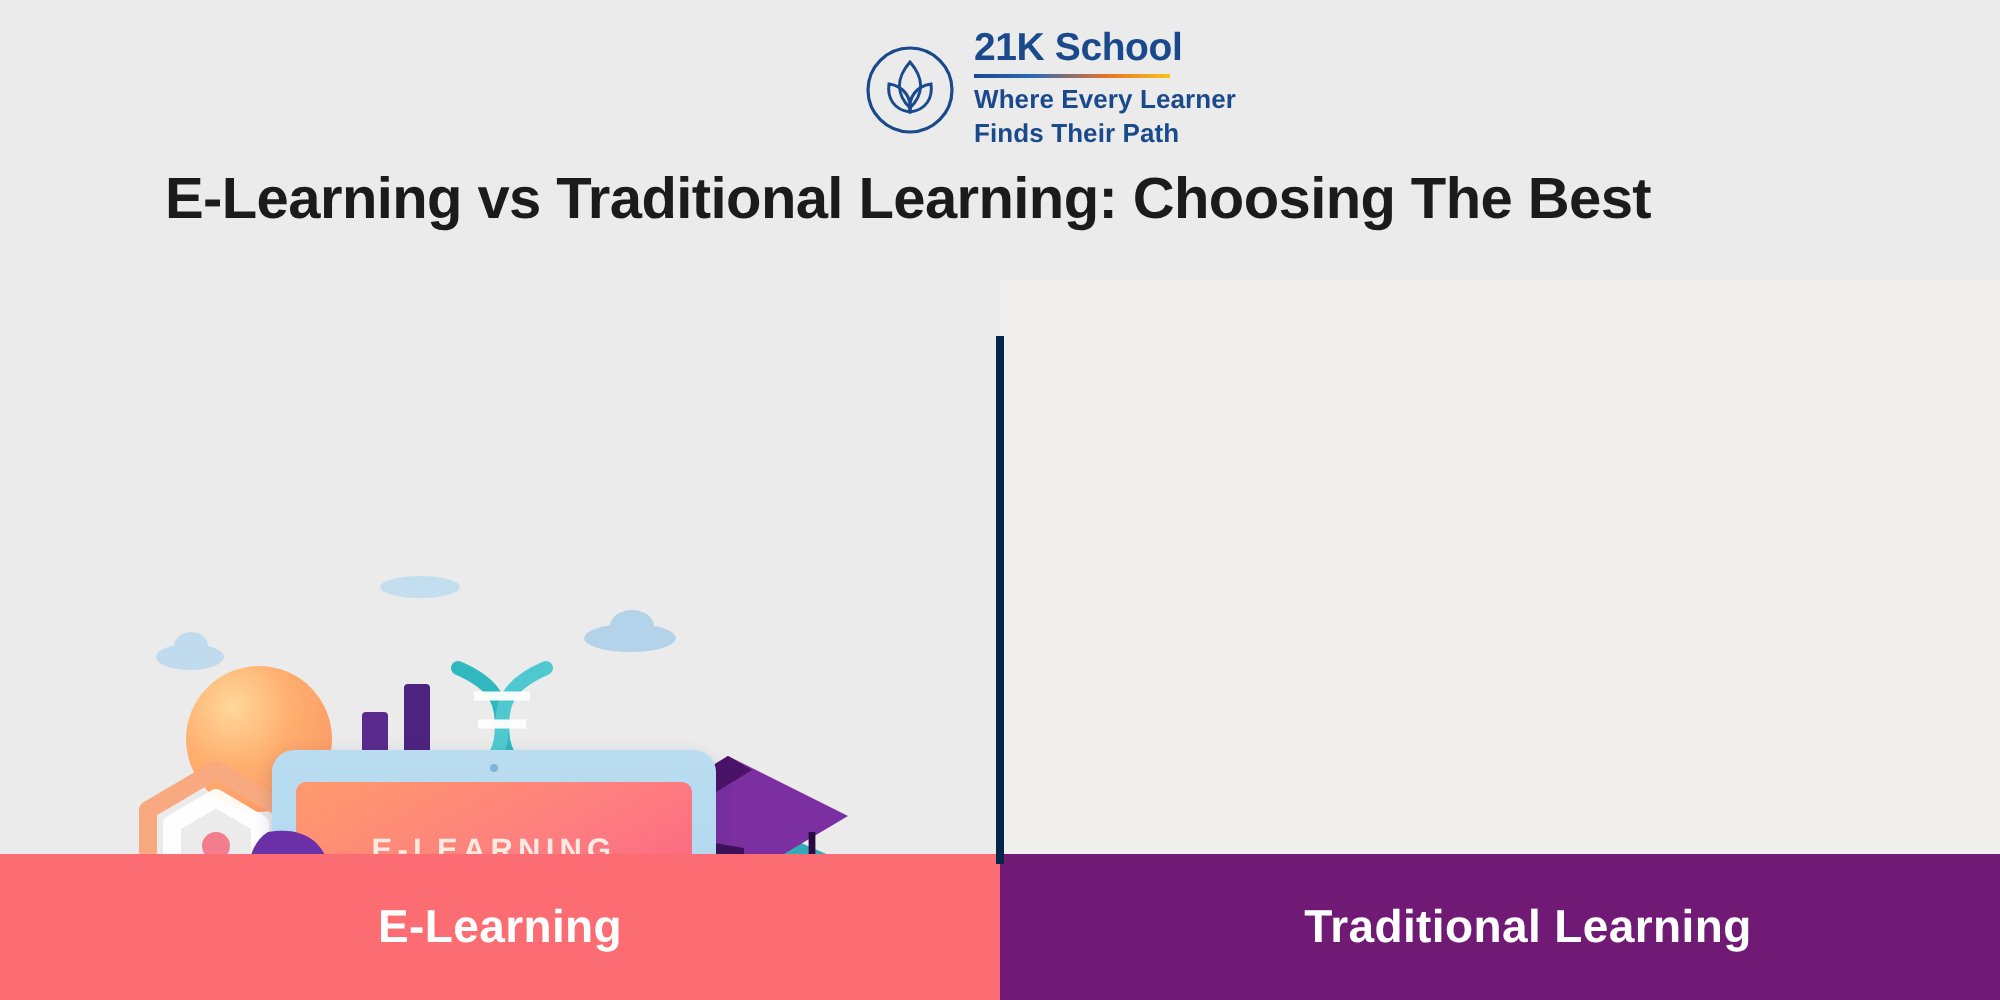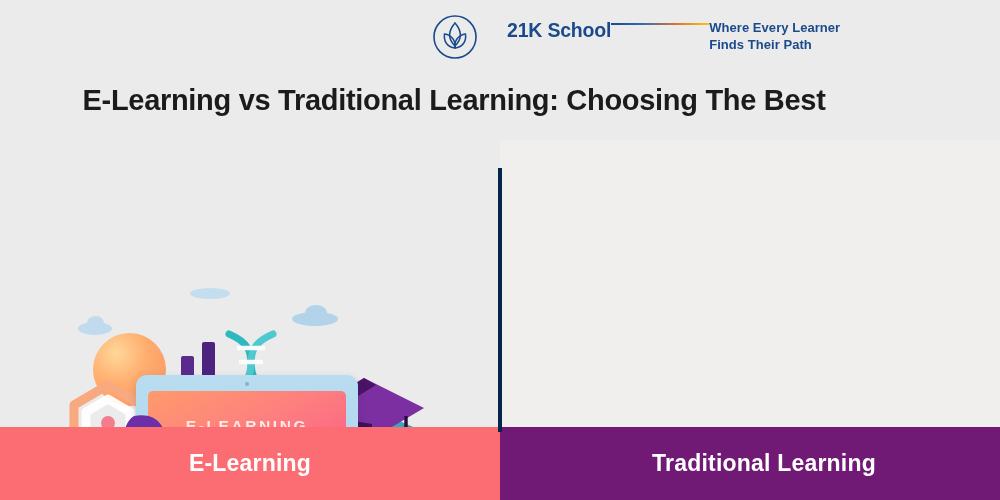--- a/index.html
+++ b/index.html
@@ -11,21 +11,21 @@
     position:relative;
   }
   .banner { position:absolute; inset:0; width:1000px; height:500px; background:#ebebeb; }
 
   
   .logo-block {
     position:absolute; left:432px; top:14px;
     display:flex; align-items:center; gap:9px;
   }
   .logo-mark { width:46px; height:46px; flex:0 0 46px; }
-  .logo-text { display:flex; flex-direction:row;margin-left:20px; }
+  .logo-text { display:flex; flex-direction:column; }
   .logo-name {
     font-size:19.5px; font-weight:bold; color:#1a4a8c;
     letter-spacing:-0.2px; line-height:1.05;
   }
   .logo-rule {
     width:98px; height:2.5px; margin:2.5px 0 2.5px 0;
     background:linear-gradient(90deg,#1a4a8c 0%,#2a6ab5 30%,#e8722a 68%,#f5c518 100%);
   }
   .logo-tag {
     font-size:13px; color:#1a4a8c; line-height:1.28; font-weight:bold;

